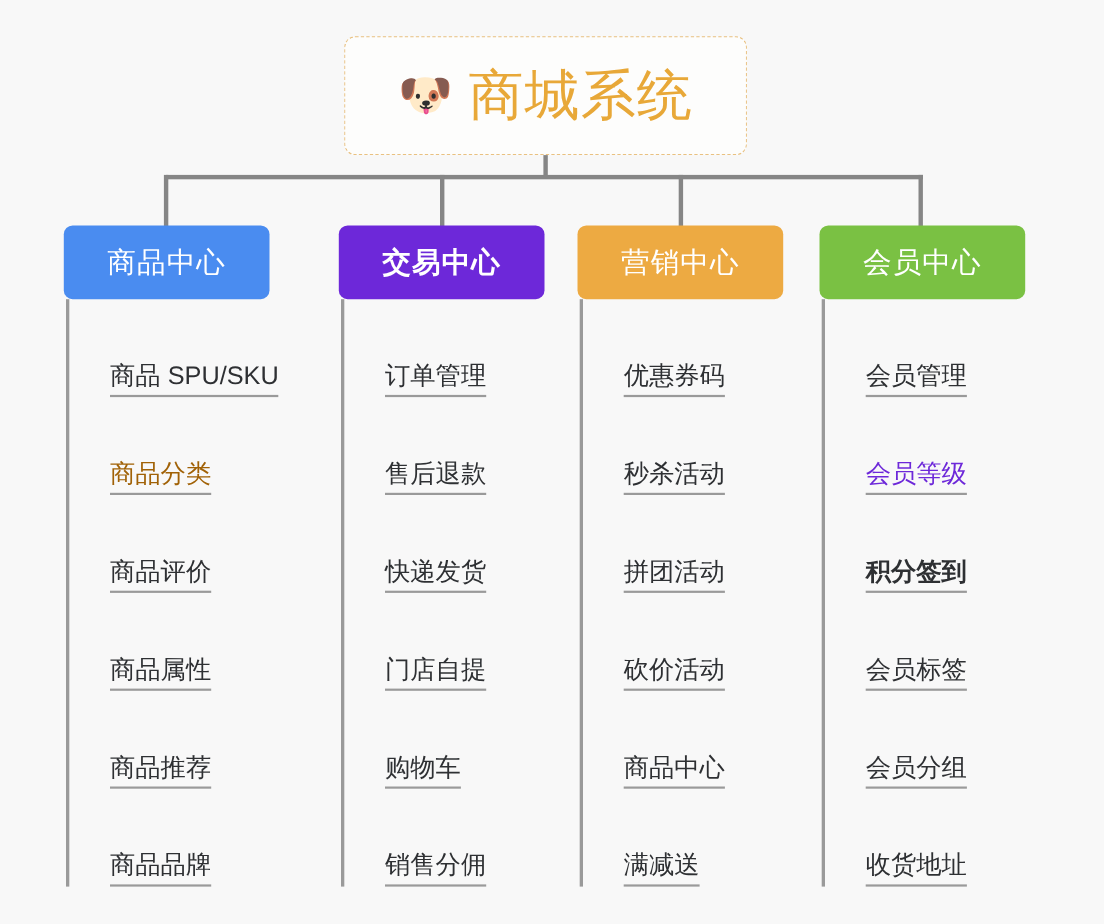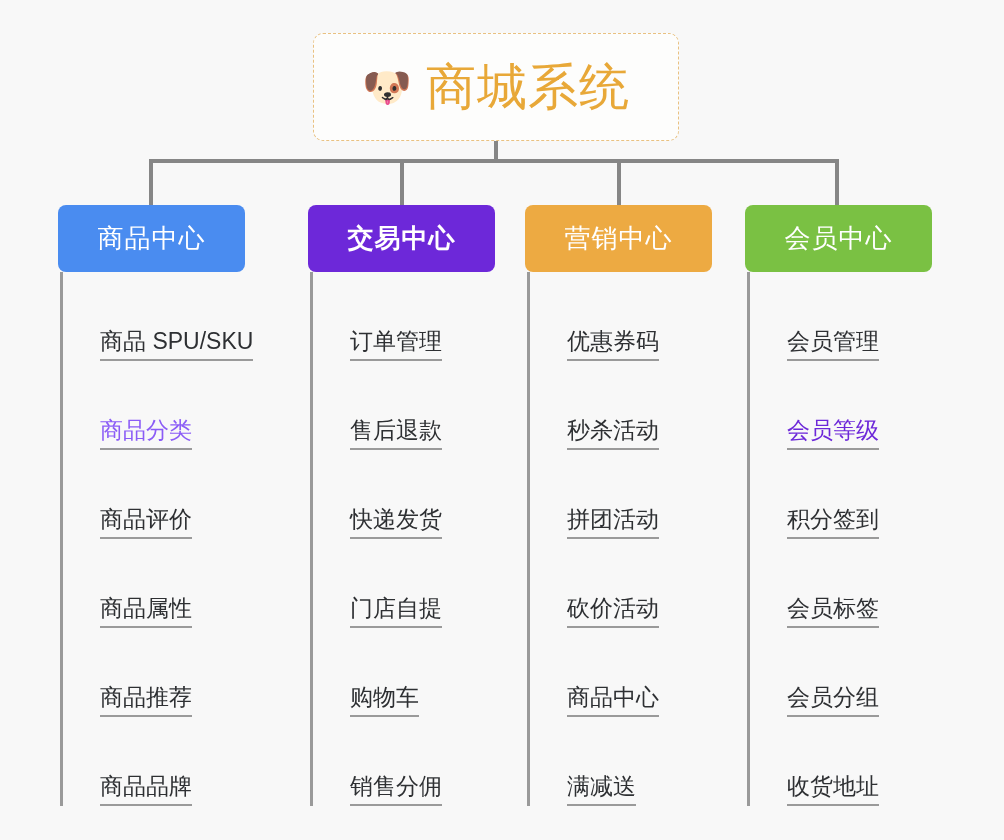--- a/index.html
+++ b/index.html
@@ -125,21 +125,21 @@
   <div class="line v-line" style="left: 835px; top: 159px; height: 48px; background: rgb(134, 134, 134);"></div>
 
   <div class="column" style="left:58px;">
     <div class="col-header" style="background: rgb(74, 140, 240);">商品中心</div>
     <div class="leaf-wrap">
       <div class="spine" style="background: rgb(154, 154, 154);"></div>
       <div class="leaf">
           <span class="leaf-label" style="color: rgb(46, 48, 51); border-bottom-color: rgb(154, 154, 154);">商品 SPU/SKU</span>
         </div>
       <div class="leaf">
-          <span class="leaf-label" style="color: #8b5cf6; border-bottom-color: rgb(154, 154, 154);">商品分类</span>
+          <span class="leaf-label" style="color: #a16207; border-bottom-color: rgb(154, 154, 154);">商品分类</span>
         </div>
       <div class="leaf">
           <span class="leaf-label" style="color: rgb(46, 48, 51); border-bottom-color: rgb(154, 154, 154);">商品评价</span>
         </div>
       <div class="leaf">
           <span class="leaf-label" style="color: rgb(46, 48, 51); border-bottom-color: rgb(154, 154, 154);">商品属性</span>
         </div>
       <div class="leaf">
           <span class="leaf-label" style="color: rgb(46, 48, 51); border-bottom-color: rgb(154, 154, 154);">商品推荐</span>
         </div>
@@ -203,21 +203,21 @@
     <div class="col-header" style="background: rgb(122, 193, 67);">会员中心</div>
     <div class="leaf-wrap">
       <div class="spine" style="background: rgb(154, 154, 154);"></div>
       <div class="leaf">
           <span class="leaf-label" style="color: rgb(46, 48, 51); border-bottom-color: rgb(154, 154, 154);">会员管理</span>
         </div>
       <div class="leaf">
           <span class="leaf-label" style="color: #6d28d9; border-bottom-color: rgb(154, 154, 154);">会员等级</span>
         </div>
       <div class="leaf">
-          <span class="leaf-label" style="color: rgb(46, 48, 51); border-bottom-color: rgb(154, 154, 154);">积分签到</span>
+          <span class="leaf-label" style="color: rgb(46, 48, 51); border-bottom-color: rgb(154, 154, 154); font-weight: bold;">积分签到</span>
         </div>
       <div class="leaf">
           <span class="leaf-label" style="color: rgb(46, 48, 51); border-bottom-color: rgb(154, 154, 154);">会员标签</span>
         </div>
       <div class="leaf">
           <span class="leaf-label" style="color: rgb(46, 48, 51); border-bottom-color: rgb(154, 154, 154);">会员分组</span>
         </div>
       <div class="leaf">
           <span class="leaf-label" style="color: rgb(46, 48, 51); border-bottom-color: rgb(154, 154, 154);">收货地址</span>
         </div>

